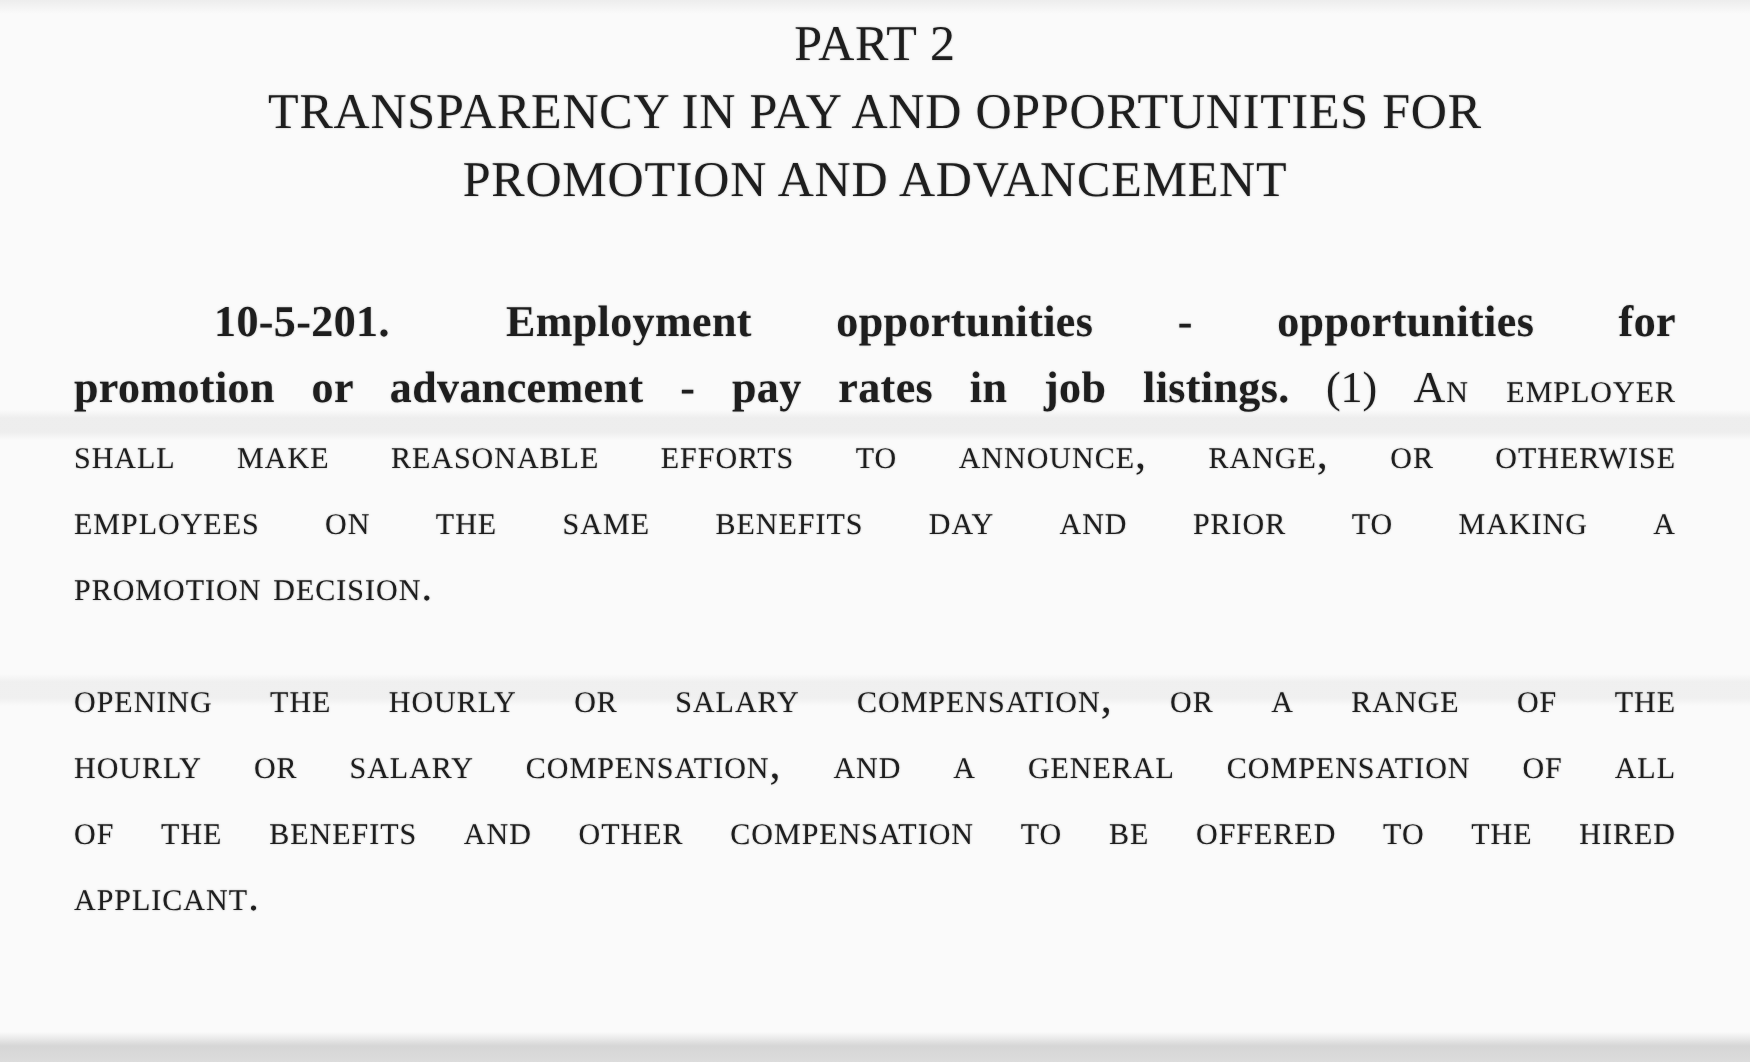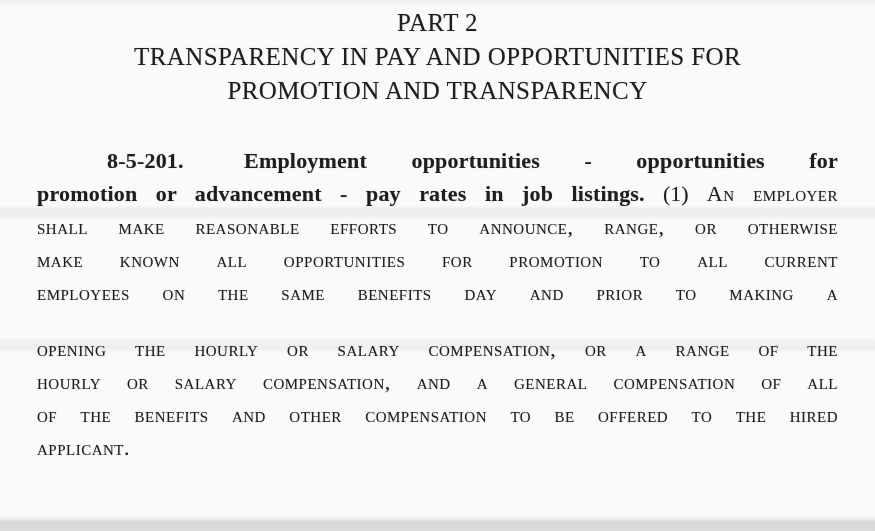--- a/index.html
+++ b/index.html
@@ -58,36 +58,36 @@
   .sub-marker { margin-right: 8px; }
 </style>
 </head>
 <body>
 
 <main class="page">
 
   <header class="heading">
     <div class="h-line">PART 2</div>
     <div class="h-line">TRANSPARENCY IN PAY AND OPPORTUNITIES FOR</div>
-    <div class="h-line">PROMOTION AND TRANSPARENCY</div>
+    <div class="h-line">PROMOTION AND ADVANCEMENT</div>
   </header>
 
   <section class="para para1">
     <div class="line just indent">
-      <span class="bold section-num">8-5-201.</span>
+      <span class="bold section-num">10-5-201.</span>
       <span class="bold">Employment opportunities - opportunities for</span>
     </div>
     <div class="line just">
       <span class="bold">promotion or advancement - pay rates in job listings.</span>
       <span>(1)</span>
       <span class="sc">An employer</span>
     </div>
     <div class="line just sc">shall make reasonable efforts to announce, range, or otherwise</div>
-    <div class="line just sc">make known all opportunities for promotion to all current</div>
     <div class="line just sc">employees on the same benefits day and prior to making a</div>
+    <div class="line sc">promotion decision.</div>
   </section>
 
   <section class="para para2">
     <div class="line just sc">opening the hourly or salary compensation, or a range of the</div>
     <div class="line just sc">hourly or salary compensation, and a general compensation of all</div>
     <div class="line just sc">of the benefits and other compensation to be offered to the hired</div>
     <div class="line sc">applicant.</div>
   </section>
 
 </main>

